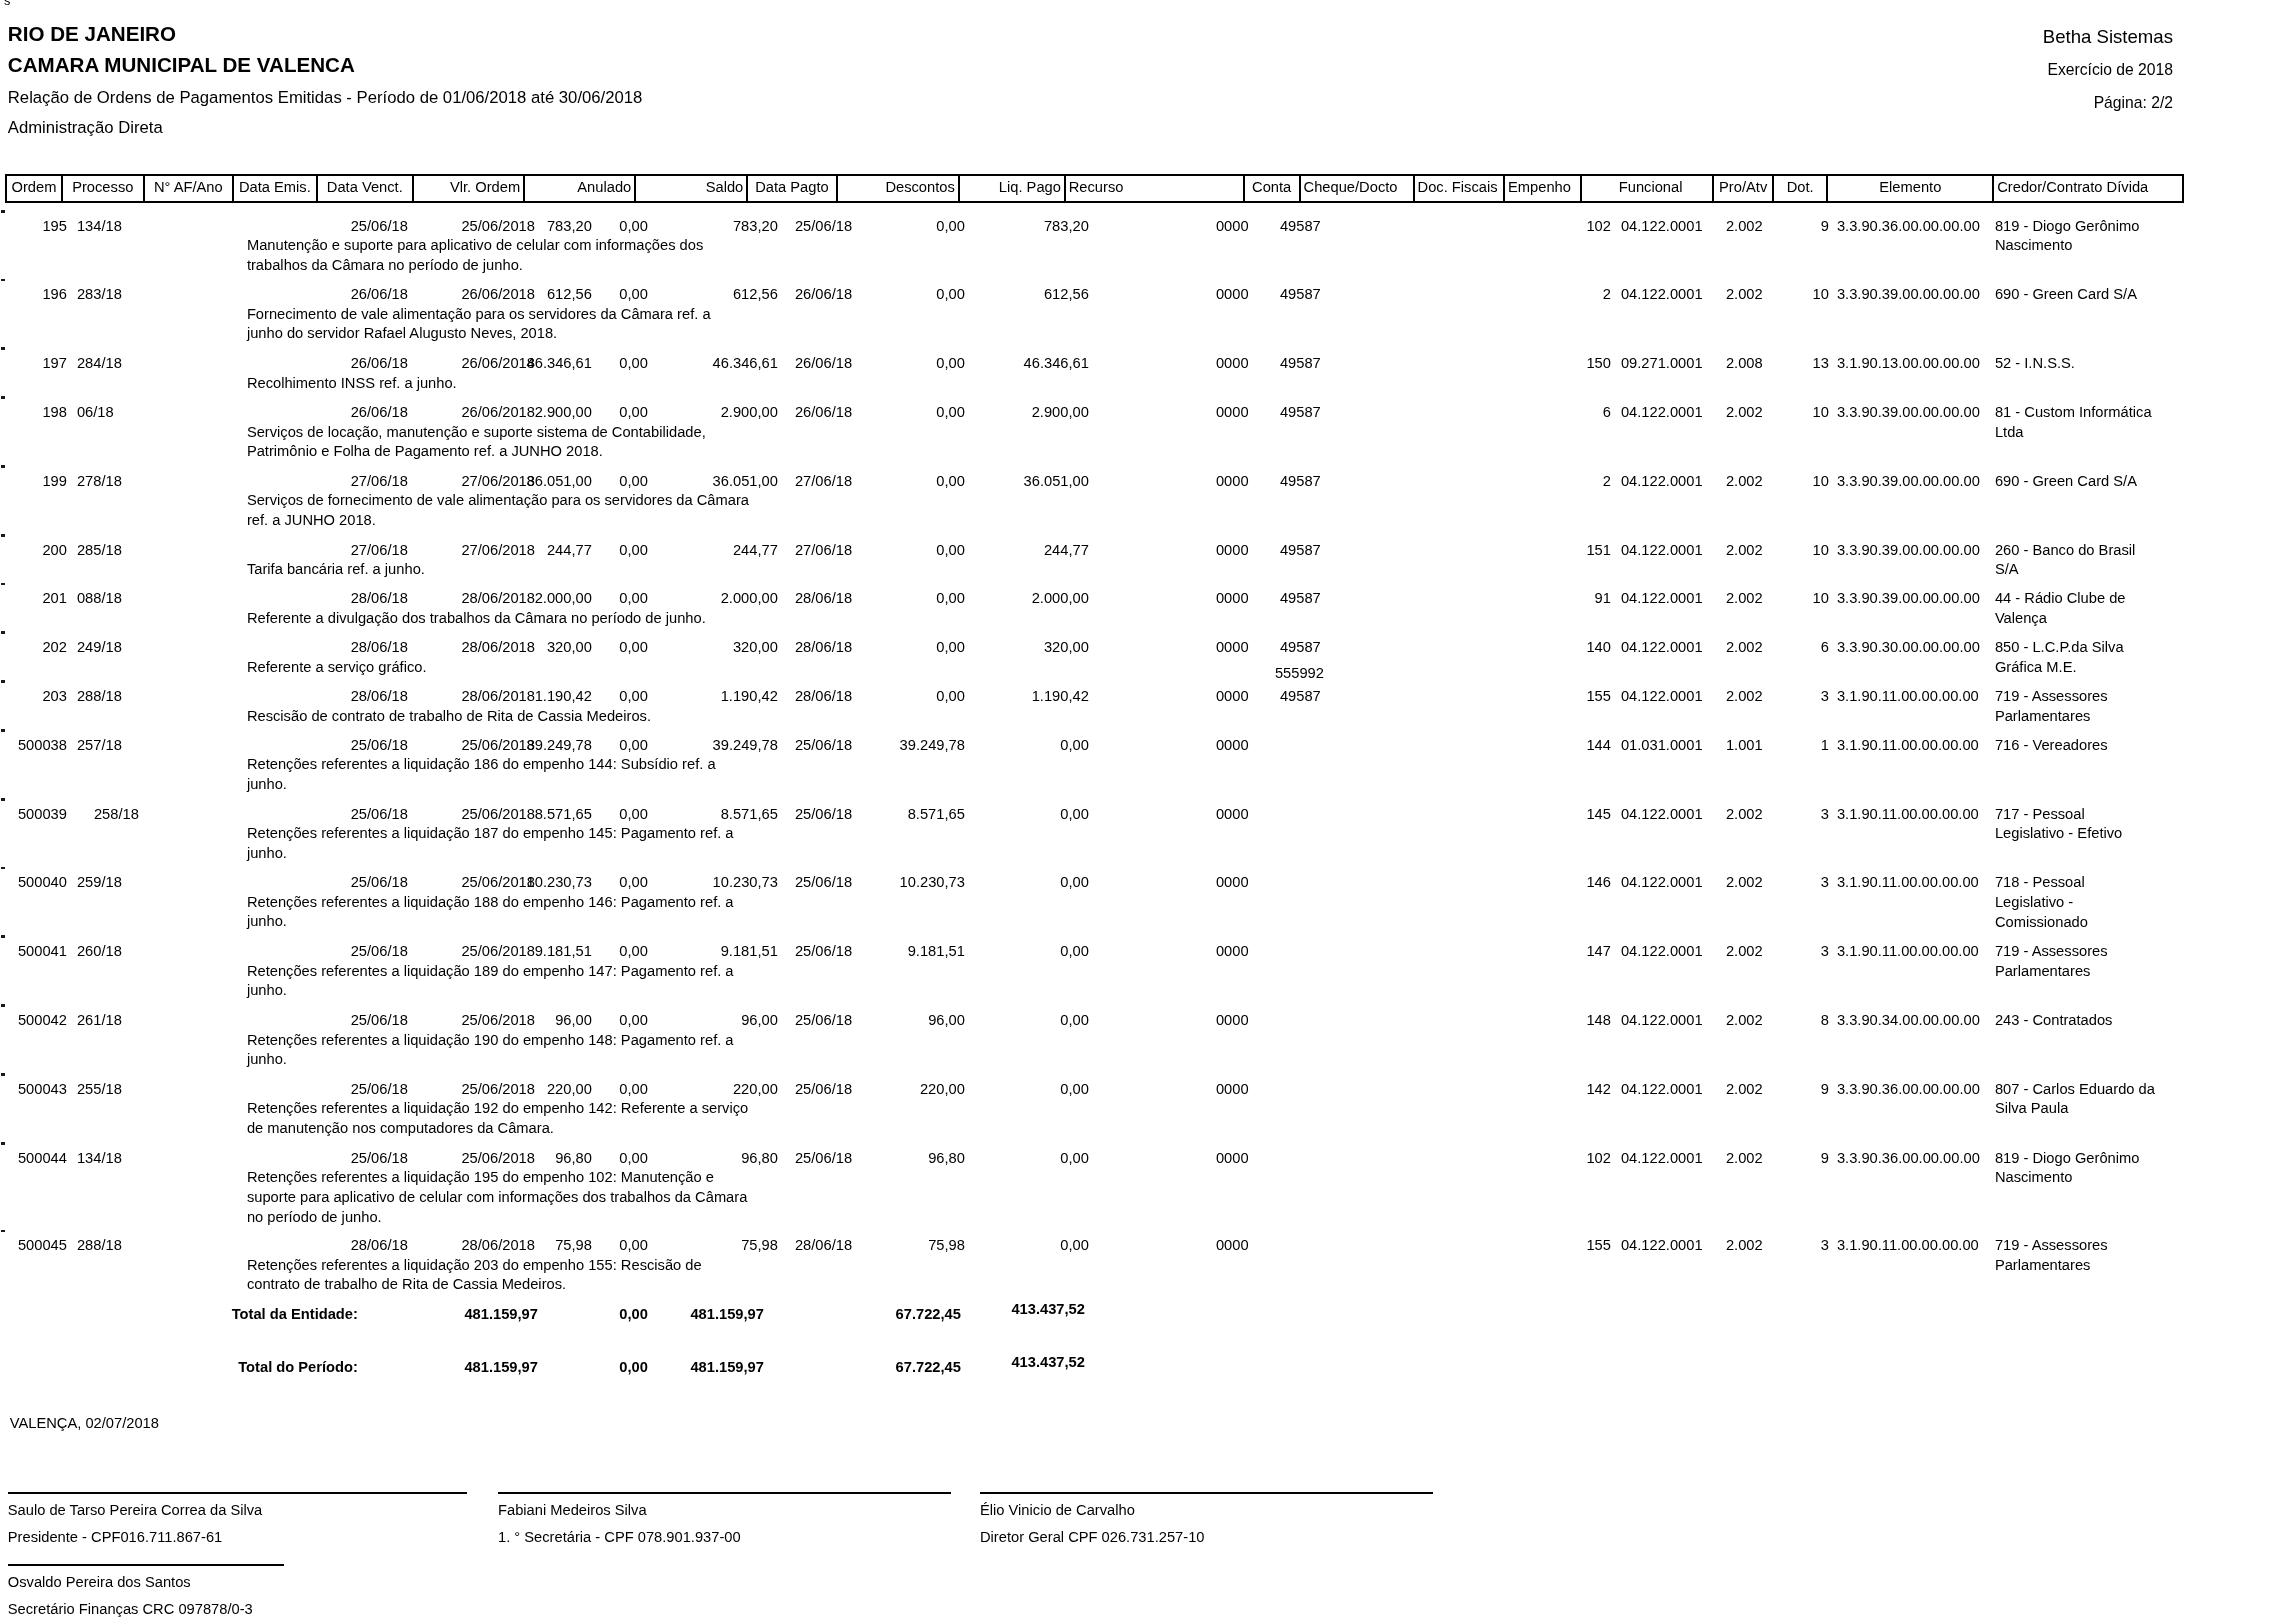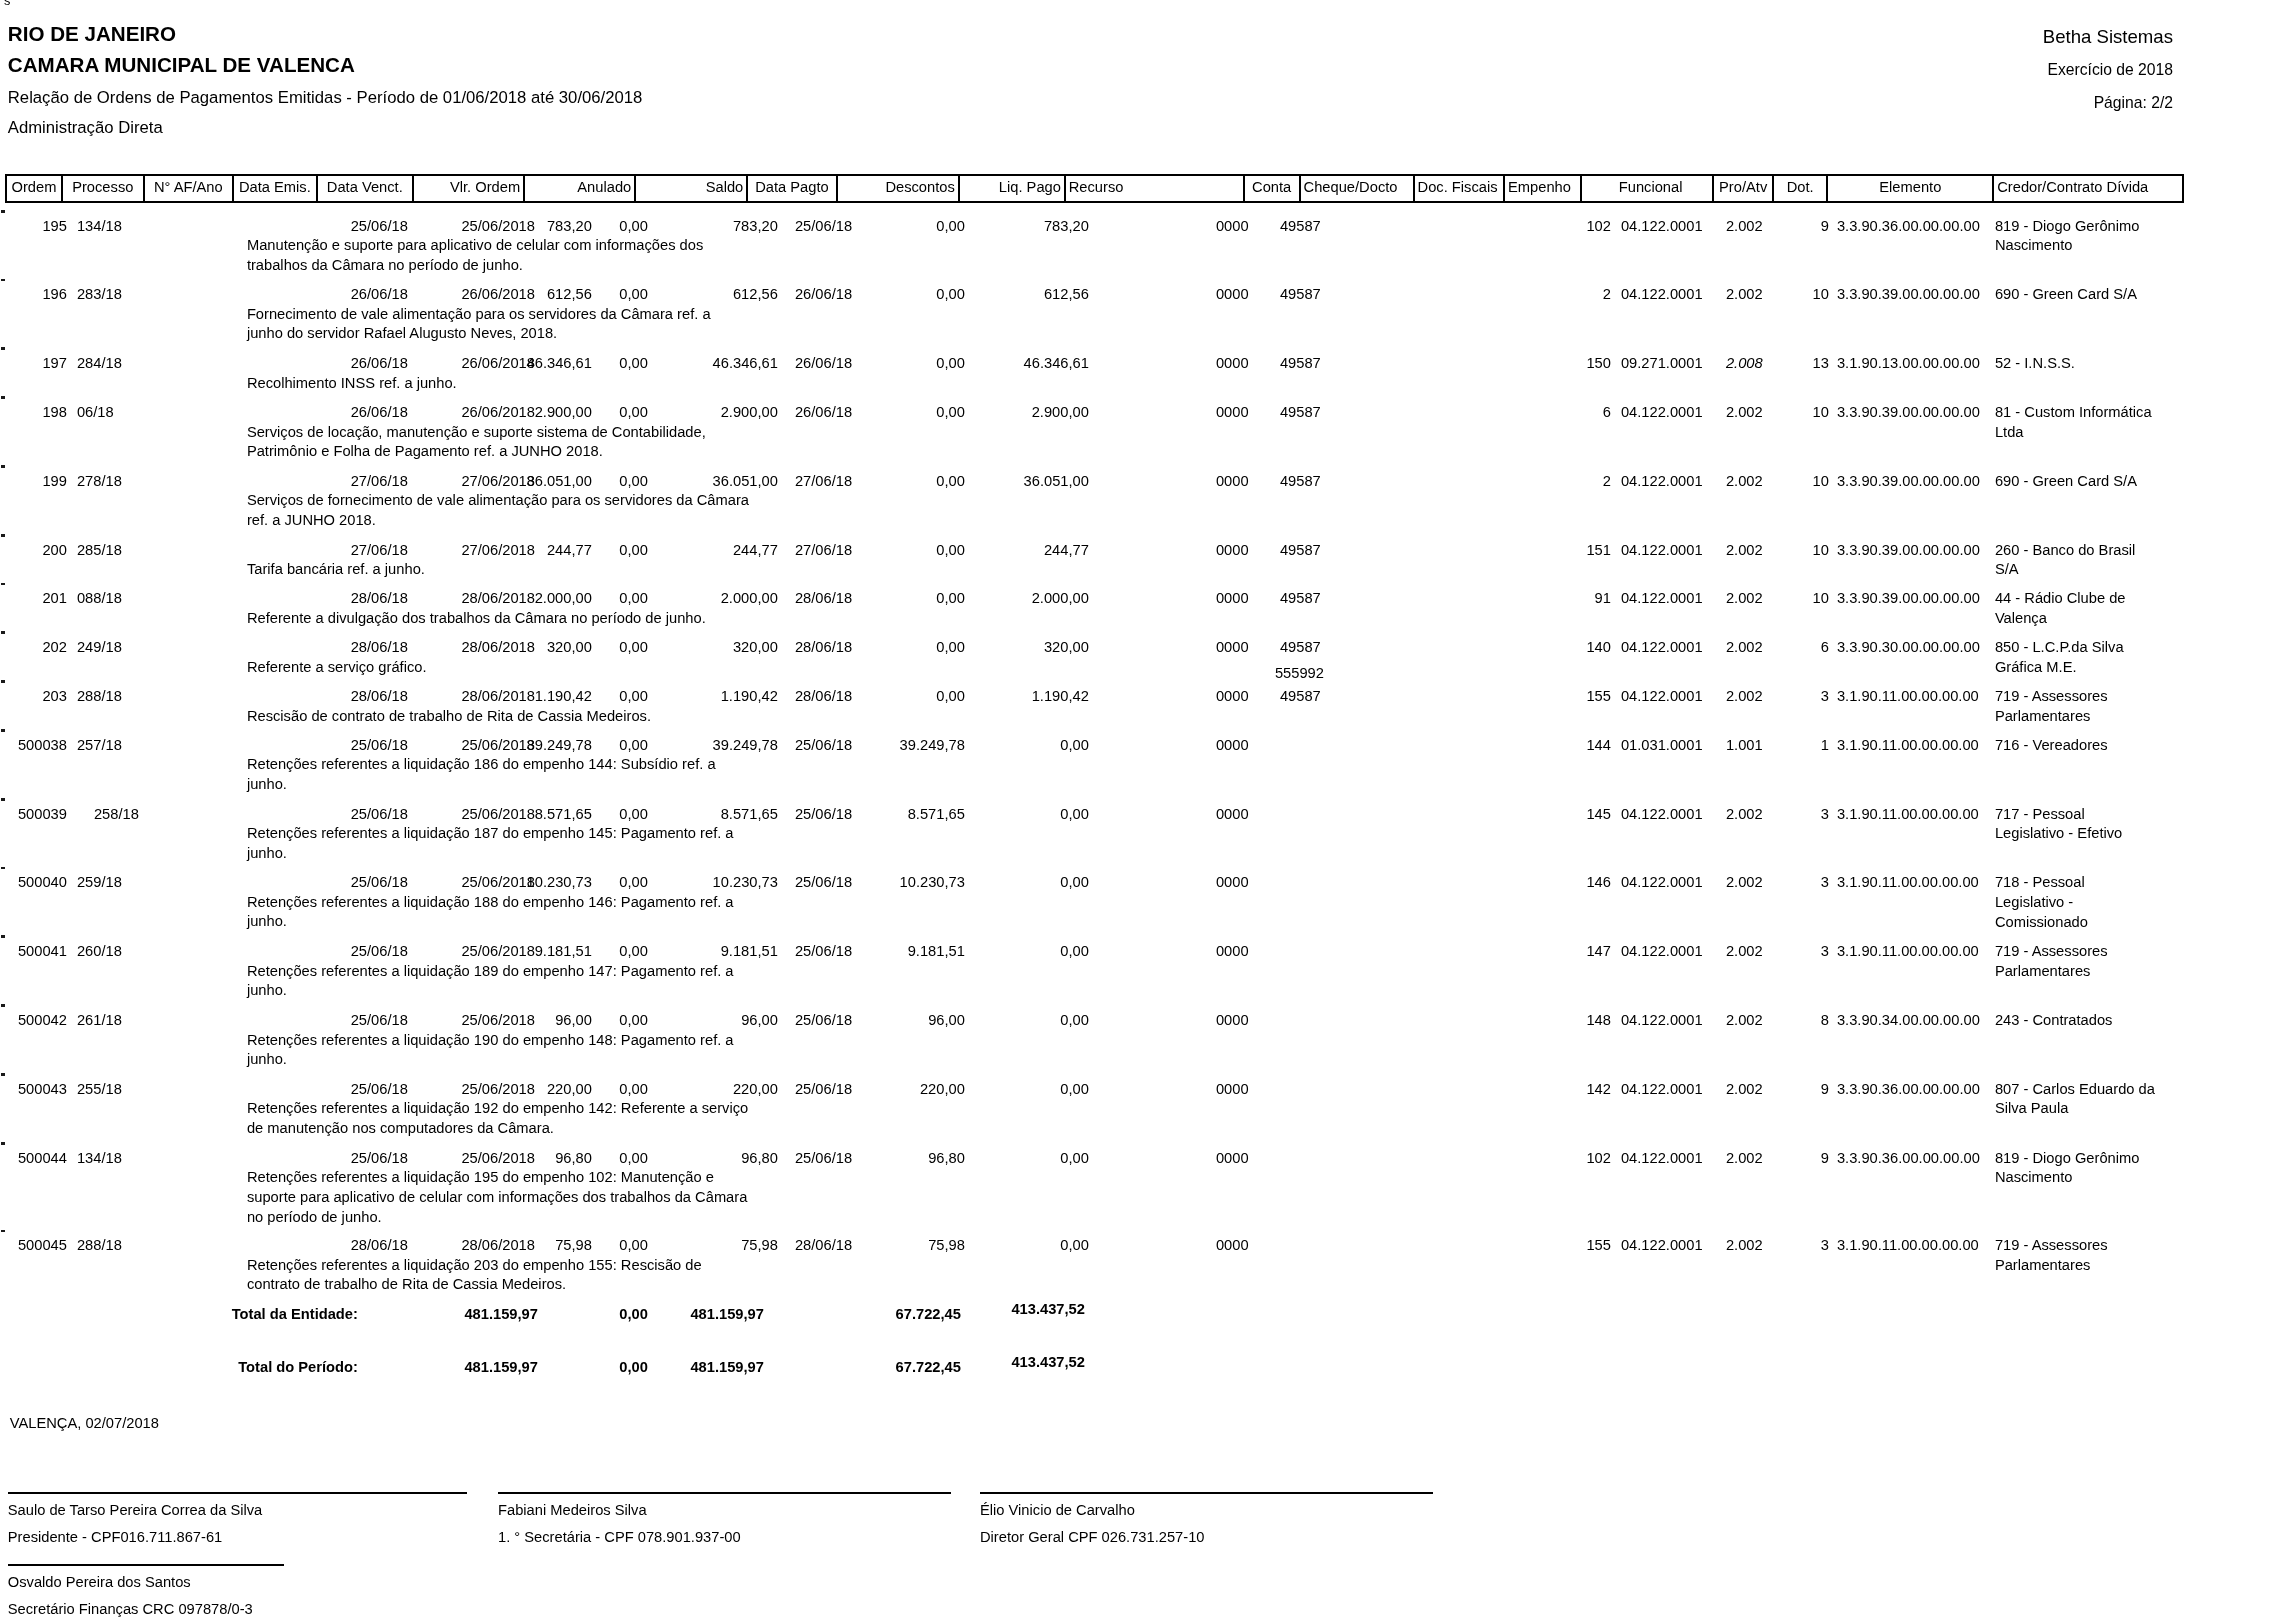--- a/index.html
+++ b/index.html
@@ -153,21 +153,21 @@
         <span class="cell" style="left: 470px; width: 116px; text-align: right;">46.346,61</span>
         <span class="cell" style="left: 549px; width: 93px; text-align: right;">0,00</span>
         <span class="cell" style="left: 647px; width: 125px; text-align: right;">46.346,61</span>
         <span class="cell" style="left: 789px; text-align: left;">26/06/18</span>
         <span class="cell" style="left: 853px; width: 106px; text-align: right;">0,00</span>
         <span class="cell" style="left: 970px; width: 113px; text-align: right;">46.346,61</span>
         <span class="cell" style="left: 1210px; text-align: left;">0000</span>
         <span class="cell" style="left: 1274px; text-align: left;">49587</span>
         <span class="cell" style="left: 1529px; width: 76px; text-align: right;">150</span>
         <span class="cell" style="left: 1615px; text-align: left;">09.271.0001</span>
-        <span class="cell" style="left: 1720px; text-align: center; font-style: italic;">2.008</span>
+        <span class="cell" style="left: 1720px; text-align: center;">2.008</span>
         <span class="cell" style="left: 1764px; width: 59px; text-align: right;">13</span>
         <span class="cell" style="left: 1831px; text-align: left;">3.1.90.13.00.00.00.00</span>
         <span class="cell credor" style="left: 1989px; width: 162px; text-align: left;">52 - I.N.S.S.</span>
         <div class="desc" style="top: 19.6px;">Recolhimento INSS ref. a junho.</div>
       </div>
       <div class="row" style="height: 59px;">
         <span class="cell" style="left: 0px; width: 61px; text-align: right;">198</span>
         <span class="cell" style="left: 71px; text-align: left;">06/18</span>
         <span class="cell" style="left: 245px; width: 157px; text-align: right;">26/06/18</span>
         <span class="cell" style="left: 428px; width: 101px; text-align: right;">26/06/2018</span>

